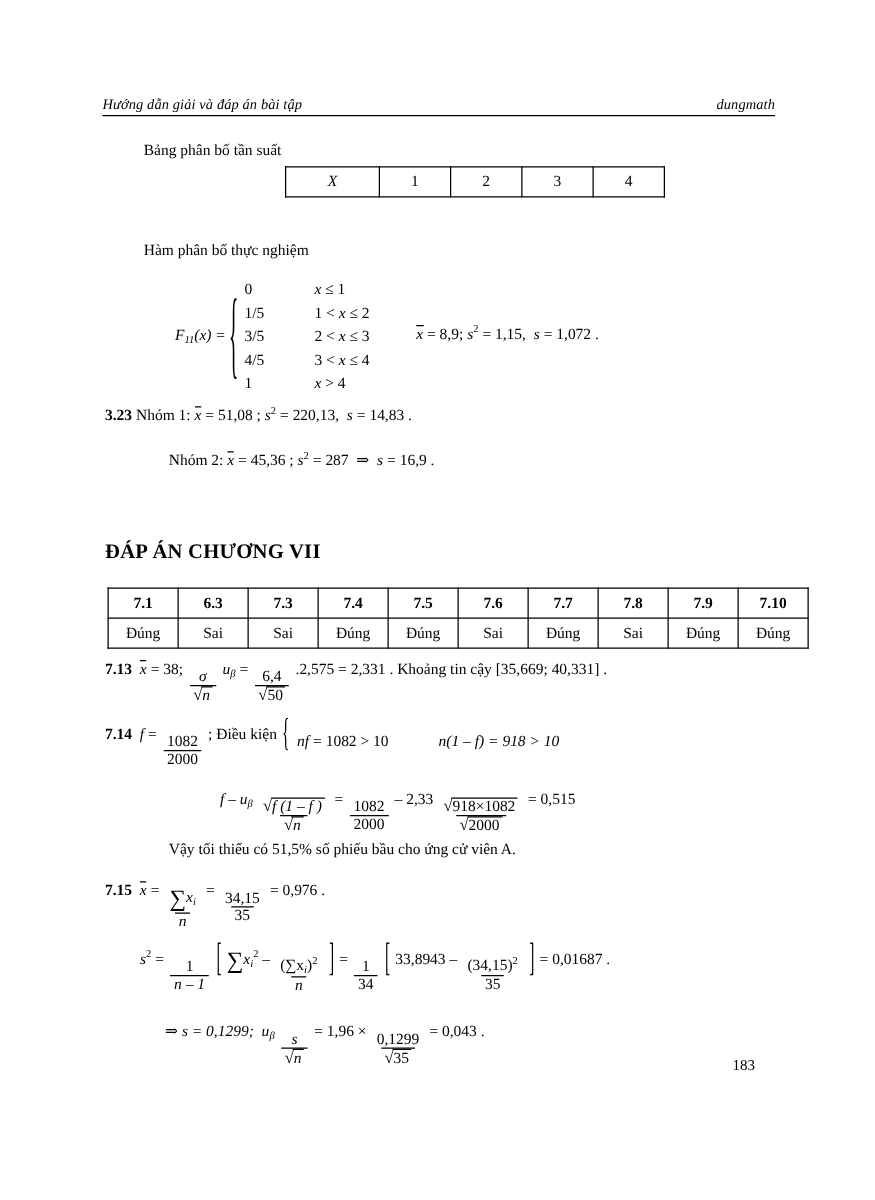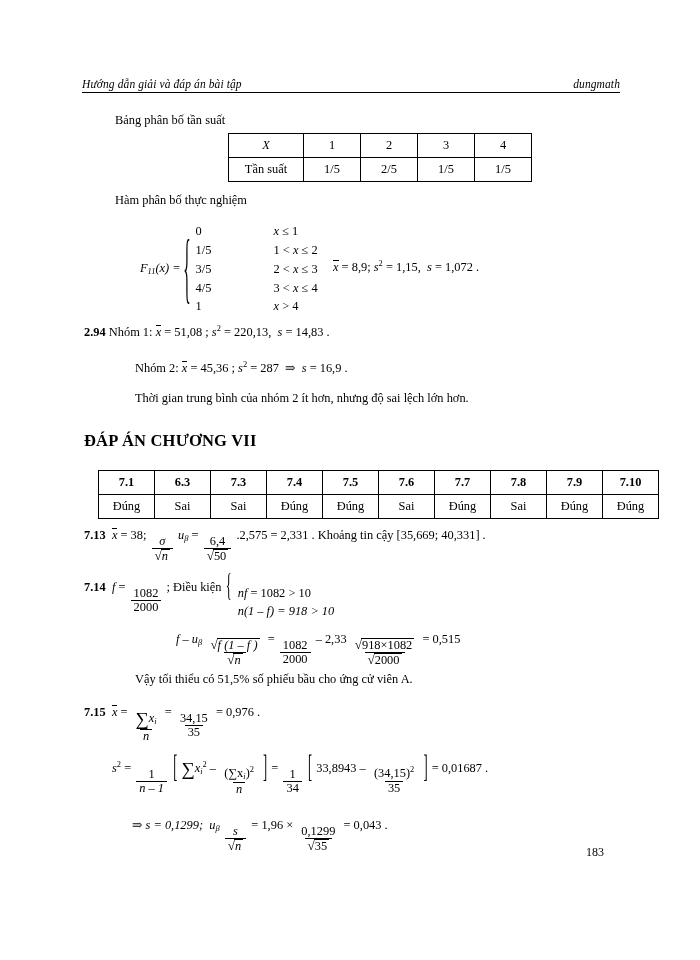--- a/index.html
+++ b/index.html
@@ -113,21 +113,21 @@
     font-size: 12.4px;
     line-height: 1;
     display: inline-block;
     transform: scaleY(6.3) scaleX(1.25);
     transform-origin: center;
     margin: 0 6px 0 2px;
   }
   .pw-rows { display: flex; flex-direction: column; }
   .pw-row { display: flex; line-height: 1.52; }
   .pw-val { width: 56px; }
-  .pw-cond { white-space: nowrap; margin-left: 22px; }
+  .pw-cond { white-space: nowrap; }
 
   .statline {
     position: absolute;
     left: 333px;
     top: 258px;
     font-size: 12.4px;
     white-space: nowrap;
   }
 
   
@@ -139,21 +139,21 @@
   table.doc td {
     border: 1px solid #000;
     text-align: center;
     padding: 3px 6px;
     white-space: nowrap;
   }
   #freq-table { left: 228px; top: 133px; }
   #freq-table td { height: 17px; min-width: 44px; }
   #freq-table td.lbl { min-width: 62px; }
 
-  #answer-table { left: 98px; top: 470px; padding-left: 28px; }
+  #answer-table { left: 86px; top: 470px; padding-left: 28px; }
   #answer-table td { height: 17px; width: 43px; }
   #answer-table tr.hdr td { font-weight: bold; }
 
   
   .chapter-title {
     position: absolute;
     left: 84px;
     top: 431px;
     font-size: 16.5px;
     font-weight: bold;
@@ -181,27 +181,20 @@
   <div class="blk indent1" style="top:113px">Bảng phân bố tần suất</div>
 
   <table class="doc" id="freq-table">
     <tbody>
         <tr>
       <td class="lbl m">X</td>
       <td>1</td>
       <td>2</td>
       <td>3</td>
       <td>4</td>
-    </tr>
-    <tr>
-      <td class="lbl">Tần suất</td>
-      <td>1/5</td>
-      <td>2/5</td>
-      <td>1/5</td>
-      <td>1/5</td>
     </tr>
   </tbody>
     </table>
 
   <div class="blk indent1" style="top:193px">Hàm phân bố thực nghiệm</div>
 
   <div class="piecewise">
     <span class="pw-label"><span class="m">F</span><span class="sub up">11</span><span class="m">(x) =</span></span>
     <span class="pw-brace">{</span>
     <span class="pw-rows">
@@ -231,42 +224,41 @@
   <div class="statline">
     <span class="ovl m">x</span>
     <span>= 8,9;</span>
     <span class="m">s<span class="sup">2</span></span>
     <span>= 1,15,</span>
     &nbsp;<span class="m">s</span>
     <span>= 1,072 .</span>
   </div>
 
   <div class="blk" style="left:84px; top:323px">
-    <span class="num">2.94</span>
+    <span class="num">3.23</span>
     <span>Nhóm 1:</span>
     <span class="ovl m">x</span>
     <span>= 51,08 ;</span>
     <span class="m">s<span class="sup">2</span></span>
     <span>= 220,13,</span>
     &nbsp;<span class="m">s</span>
     <span>= 14,83 .</span>
   </div>
 
   <div class="blk indent2" style="top:359px">
     <span>Nhóm 2:</span>
     <span class="ovl m">x</span>
     <span>= 45,36 ;</span>
     <span class="m">s<span class="sup">2</span></span>
     <span>= 287</span>
     &nbsp;<span>⇒</span>
     &nbsp;<span class="m">s</span>
     <span>= 16,9 .</span>
   </div>
 
-  <div class="blk indent2" style="top:391px">Thời gian trung bình của nhóm 2 ít hơn, nhưng độ sai lệch lớn hơn.</div>
 
   <div class="chapter-title">ĐÁP ÁN CHƯƠNG VII</div>
 
   <table class="doc" id="answer-table">
     <tbody>
         <tr class="hdr">
       <td>7.1</td>
       <td>6.3</td>
       <td>7.3</td>
       <td>7.4</td>
@@ -314,21 +306,21 @@
   <div class="blk" style="left:84px; top:580px">
     <span class="num">7.14</span>&nbsp;
     <span class="m">f</span>
     <span>=</span>
     <span class="frac">
       <span class="n">1082</span>
       <span class="d">2000</span>
     </span>
     <span>; Điều kiện</span>
     <span class="cbr2">{</span>
-    <span style="display:inline-flex; flex-direction:column; vertical-align:-0.45em; line-height:1.45;">
+    <span style="display:inline-flex; flex-direction:row; vertical-align:-0.45em; line-height:1.45;gap:40px;">
       <span><span class="m">nf</span><span> = 1082 &gt; 10</span></span>
       <span class="m">n(1 – f) = 918 &gt; 10</span>
     </span>
   </div>
 
   <div class="blk" style="left:176px; top:632px">
     <span class="m">f</span>
     <span class="m"><span>– u</span><span class="sub">β</span></span>
     <span class="frac">
       <span class="n"><span class="rad"><span class="sign">√</span><span class="body m">f (1 – f )</span></span></span>

